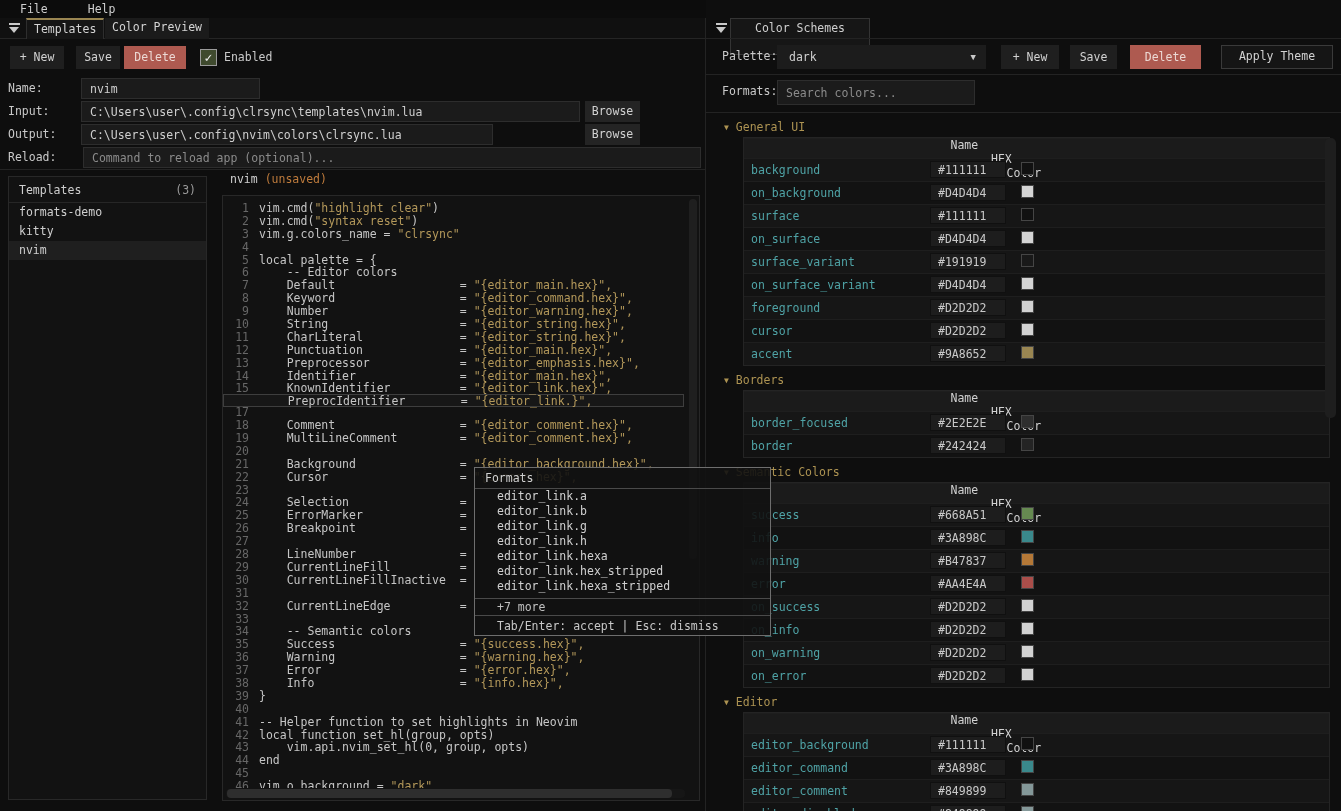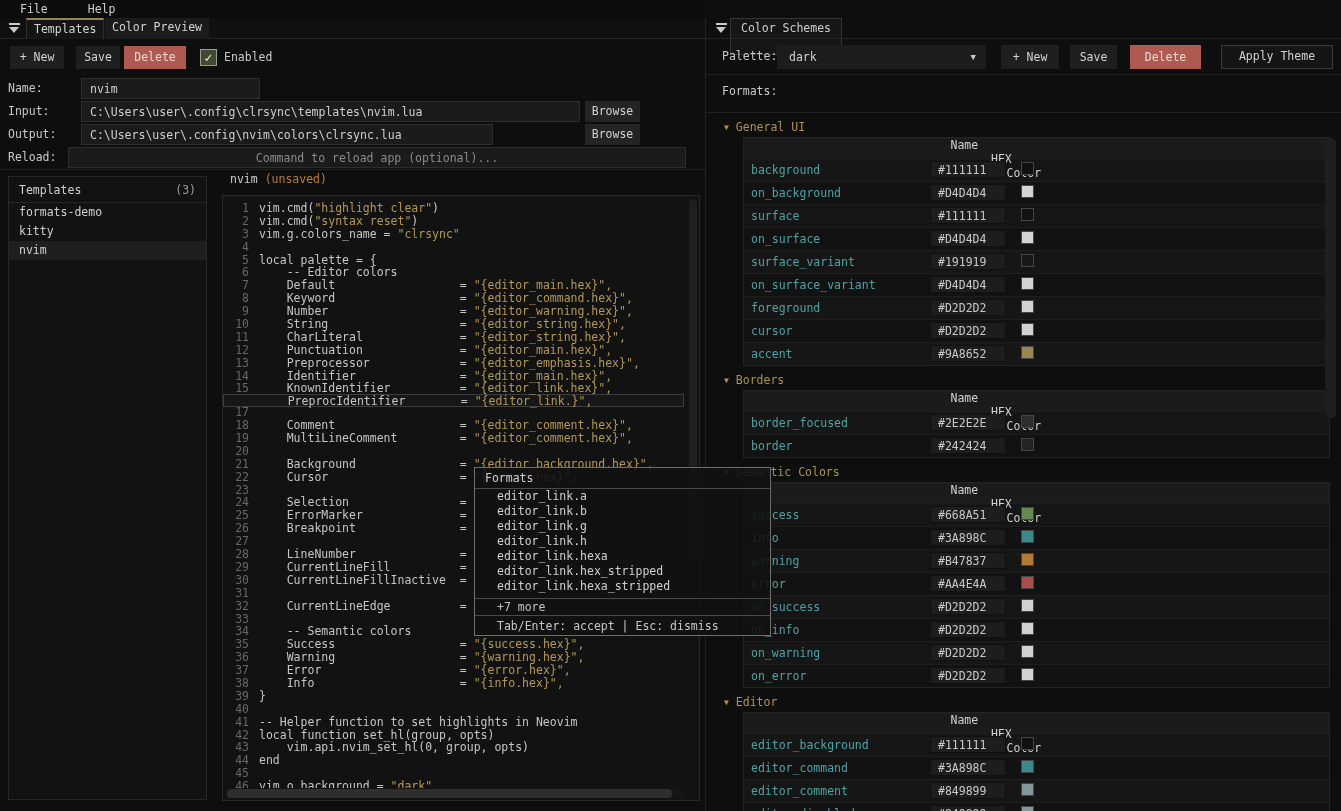--- a/index.html
+++ b/index.html
@@ -53,21 +53,21 @@
   .hsb .th { position:absolute; top:0; left:1px; width:97%; height:9px; background:#2e2e2e; border-radius:4px; }
   
   .popup { position:absolute; left:474px; top:467px; width:297px; background:rgba(18,18,18,0.9); border:1px solid #6e6e6e; z-index:40; }
   .pp-head { height:21px; line-height:21px; padding-left:10px; border-bottom:1px solid #4a4a4a; color:#d0d0d0; }
   .pp-item { height:15px; line-height:15px; padding-left:22px; color:#d0d0d0; cursor:pointer; white-space:pre; }
   .pp-item.psel { background:#a5894b; color:#161616; }
   .pp-more { height:17px; line-height:17px; padding-left:22px; border-top:1px solid #4a4a4a; margin-top:4px; color:#c0c0c0; cursor:pointer; }
   .pp-foot { height:20px; line-height:20px; padding-left:22px; border-top:1px solid #4a4a4a; color:#c8c8c8; }
   
   .rpane { position:absolute; left:706px; top:0; width:635px; height:811px; background:#0e0e0e; }
-  .r-tab { position:absolute; left:24px; top:18px; height:37px; line-height:18px; padding:0 10px; border:1px solid #343434; background:#161616; }
+  .r-tab { position:absolute; left:24px; top:18px; height:37px; line-height:18px; padding:0 24px; border:1px solid #343434; background:#161616; }
   .drop { position:absolute; left:71px; top:45px; width:209px; height:24px; background:#1c1c1c; line-height:24px; padding-left:12px; cursor:pointer; }
   .drop .arr { position:absolute; right:10px; top:0; font-size:9px; color:#c9c9c9; }
   .rbtn { height:24px; line-height:24px; }
   .filter-inp { height:25px; }
   .rcontent { position:absolute; left:0; right:0; top:114px; bottom:0; overflow:hidden; }
   .sec { margin-top:6px; }
   .sec:first-child { margin-top:5px; }
   .sec-h { margin-left:18px; height:16px; line-height:16px; color:#ad9352; cursor:pointer; }
   .sec-h .tri-ico { font-size:8px; margin-right:7px; vertical-align:1px; }
   .ptable { margin-left:37px; margin-top:2px; width:587px; border:1px solid #242424; }
@@ -109,21 +109,21 @@
 
   <div class="lbl" style="left:8px;  top:78px;">Name:</div>
   <input class="inp" style="left: 81px; top: 78px; width: 179px;" value="nvim">
   <div class="lbl" style="left:8px;  top:101px;">Input:</div>
   <input class="inp" style="left: 81px; top: 101px; width: 499px;" value="C:\Users\user\.config\clrsync\templates\nvim.lua">
   <div class="btn" style="left:585px; top:101px; width:55px; height:21px; line-height:21px; background:#242424;">Browse</div>
   <div class="lbl" style="left:8px;  top:124px;">Output:</div>
   <input class="inp" style="left: 81px; top: 124px; width: 412px;" value="C:\Users\user\.config\nvim\colors\clrsync.lua">
   <div class="btn" style="left:585px; top:124px; width:55px; height:21px; line-height:21px; background:#242424;">Browse</div>
   <div class="lbl" style="left:8px;  top:147px;">Reload:</div>
-  <input class="inp" style="left: 68px; top: 147px; width: 618px; text-align: center;" placeholder="Command to reload app (optional)...">
+  <input class="inp" style="left: 83px; top: 147px; width: 618px;" placeholder="Command to reload app (optional)...">
 
   <div class="hline" style="left:0; top:169px; width:705px;"></div>
 
   <div class="tpl-panel">
     <div class="tpl-head">
       <span>Templates</span>
       <span class="tpl-count">(3)</span>
     </div>
     <div>
         <div class="tpl-item">formats-demo</div>
@@ -176,20 +176,21 @@
       <span>dark</span>
       <span class="arr">▼</span>
     </div>
     <div class="btn rbtn" style="left:295px; top:45px; width:58px;">+ New</div>
     <div class="btn rbtn" style="left:364px; top:45px; width:47px;">Save</div>
     <div class="btn rbtn danger" style="left:424px; top:45px; width:71px;">Delete</div>
     <div class="btn rbtn outline" style="left:515px; top:45px; width:112px;">Apply Theme</div>
 
     <div class="hline" style="left:0; top:74px; width:635px;"></div>
     <div class="lbl" style="left:16px; top:81px;">Formats:</div>
+    <input class="inp filter-inp" style="left: 71px; top: 80px; width: 198px;" placeholder="Search colors...">
     <div class="hline" style="left:0; top:112px; width:635px;"></div>
 
     <div class="rcontent">
         <div class="sec">
           <div class="sec-h"><span class="tri-ico">▼</span><span class="sec-t">General UI</span></div>
           <div class="ptable">
             <div class="prow phead">
               <span class="pc0">Name</span>
               <span class="pc1">HEX</span>
               <span class="pc2">Color</span>

